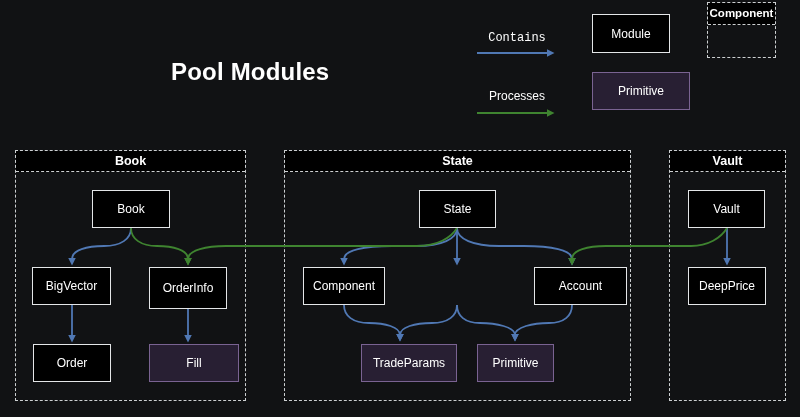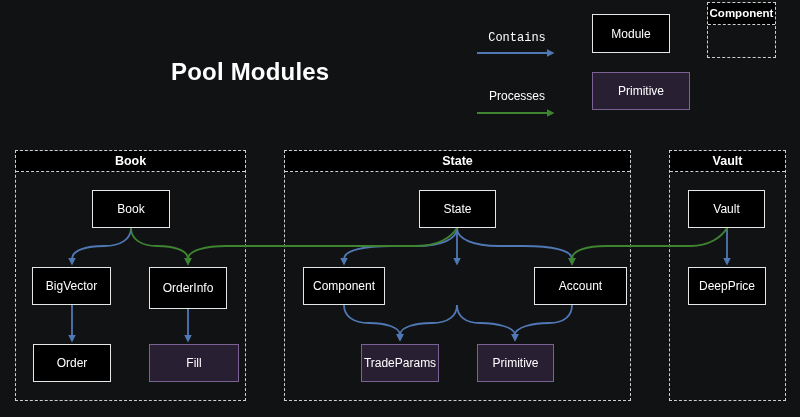--- a/index.html
+++ b/index.html
@@ -110,19 +110,19 @@
 
   <div class="node module" style="left:92px;top:190px;width:78px;height:38px">Book</div>
   <div class="node module" style="left:32px;top:267px;width:79px;height:38px">BigVector</div>
   <div class="node module" style="left:149px;top:267px;width:78px;height:42px">OrderInfo</div>
   <div class="node module" style="left:33px;top:344px;width:78px;height:38px">Order</div>
   <div class="node primitive" style="left:149px;top:344px;width:90px;height:38px">Fill</div>
 
   <div class="node module" style="left:419px;top:190px;width:77px;height:38px">State</div>
   <div class="node module" style="left:303px;top:267px;width:82px;height:38px">Component</div>
   <div class="node module" style="left:534px;top:267px;width:93px;height:38px">Account</div>
-  <div class="node primitive" style="left:361px;top:344px;width:78px;height:38px">TradeParams</div>
+  <div class="node primitive" style="left:361px;top:344px;width:96px;height:38px">TradeParams</div>
   <div class="node primitive" style="left:477px;top:344px;width:77px;height:38px">Primitive</div>
 
   <div class="node module" style="left:688px;top:190px;width:77px;height:38px">Vault</div>
   <div class="node module" style="left:688px;top:267px;width:78px;height:38px">DeepPrice</div>
 
 </div>
 
 </body></html>

